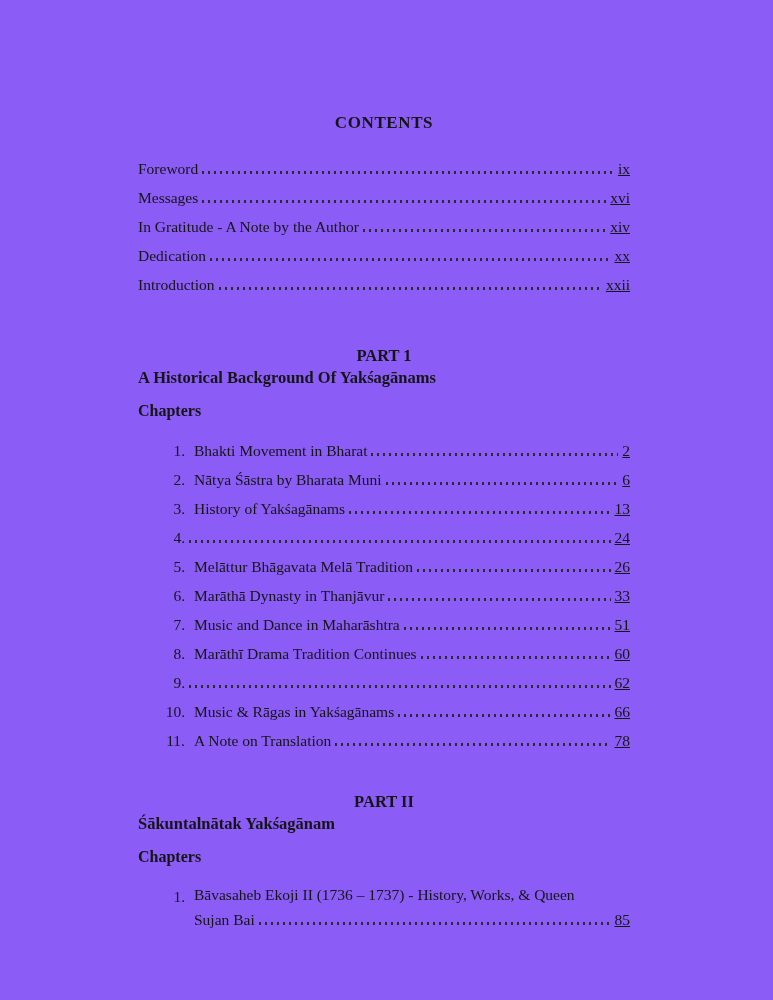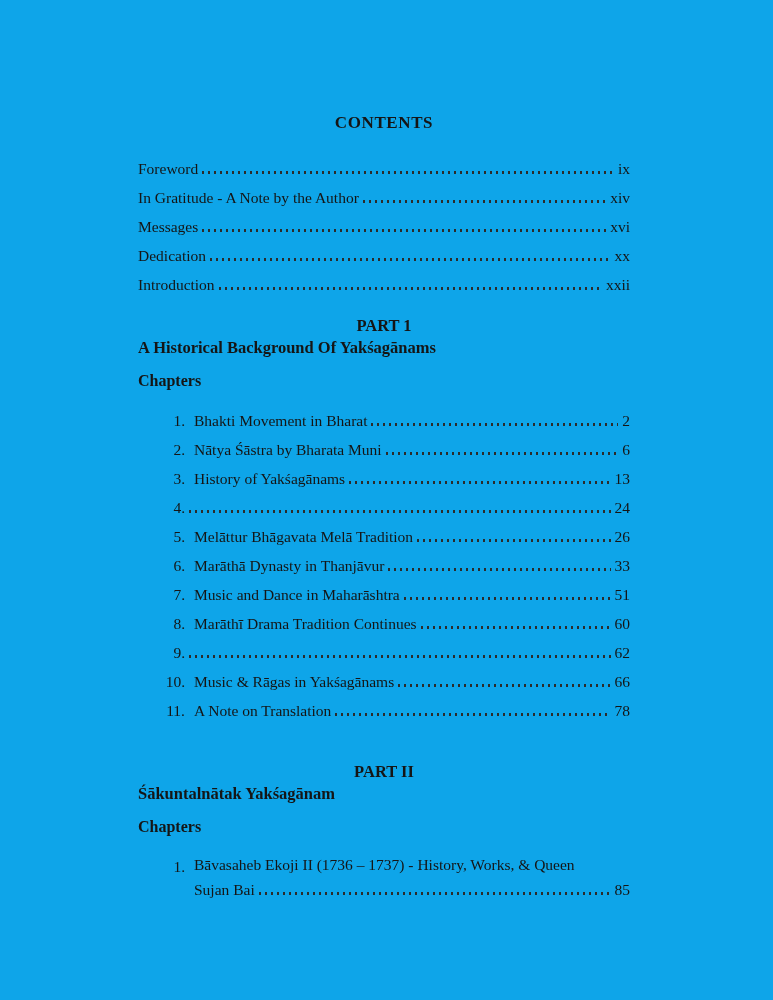--- a/index.html
+++ b/index.html
@@ -6,21 +6,21 @@
   body {
     width: 773px; height: 1000px;
     background: #ffffff;
     font-family: "Liberation Serif", serif;
     color: #151515;
     -webkit-font-smoothing: antialiased;
   }
   .page {
     position: relative;
     width: 773px; height: 1000px;
-    background: #0ea5e9;
+    background: #8b5cf6;
     overflow: hidden;
   }
   .content {
     position: absolute;
     left: 138px; top: 0;
     width: 492px;
   }
   .contents-title {
     margin: 113px 0 0 0;
     text-align: center;
@@ -41,21 +41,21 @@
   .toc-row .label { flex: 0 0 auto; text-align: center; }
   .dots {
     flex: 1 1 auto;
     margin: 0 4px 0 2px;
     background-image: radial-gradient(circle, #2b2b2b 1.15px, rgba(0,0,0,0) 1.45px);
     background-size: 6px 3px;
     background-repeat: repeat-x;
     background-position: 0 calc(100% - 9px);
     min-width: 10px;
   }
-  .page-num { flex: 0 0 auto; text-align: left; }
+  .page-num { flex: 0 0 auto; text-align: left; text-decoration: underline; }
 
   .part-section { text-align: left; }
   .part-heading {
     margin: 0;
     text-align: center;
     font-size: 16.5px;
     font-weight: bold;
     line-height: 22px;
   }
   .part-subtitle {
@@ -78,21 +78,21 @@
     font-size: 15.5px;
     line-height: 29px;
   }
   .chapter-num {
     flex: 0 0 47px;
     text-align: right;
     white-space: nowrap;
   }
   .chapter-title { padding-left: 9px; white-space: nowrap; }
 
-  .part1-block { margin-top: 16px; }
+  .part1-block { margin-top: 46px; }
   .part2-block { margin-top: 36px; }
 
   .chapter-body { flex: 1 1 auto; padding-left: 9px; }
   .chapter-body .wrap-line { font-size: 15.5px; line-height: 25px; white-space: nowrap; }
   .wrap-line.flexline { display: flex; align-items: stretch; }
   .wrap-line .dots { background-position: 0 calc(100% - 7px); }
 </style>
 </head>
 <body>
 
@@ -101,28 +101,28 @@
 
     <h1 class="contents-title">CONTENTS</h1>
 
     <div class="front-matter">
       <div class="toc-row">
         <span class="label">Foreword</span>
         <span class="dots"></span>
         <span class="page-num">ix</span>
       </div>
       <div class="toc-row">
+        <span class="label">Messages</span>
+        <span class="dots"></span>
+        <span class="page-num">xvi</span>
+      </div>
+      <div class="toc-row">
         <span class="label">In Gratitude - A Note by the Author</span>
         <span class="dots"></span>
         <span class="page-num">xiv</span>
-      </div>
-      <div class="toc-row">
-        <span class="label">Messages</span>
-        <span class="dots"></span>
-        <span class="page-num">xvi</span>
       </div>
       <div class="toc-row">
         <span class="label">Dedication</span>
         <span class="dots"></span>
         <span class="page-num">xx</span>
       </div>
       <div class="toc-row">
         <span class="label">Introduction</span>
         <span class="dots"></span>
         <span class="page-num">xxii</span>

